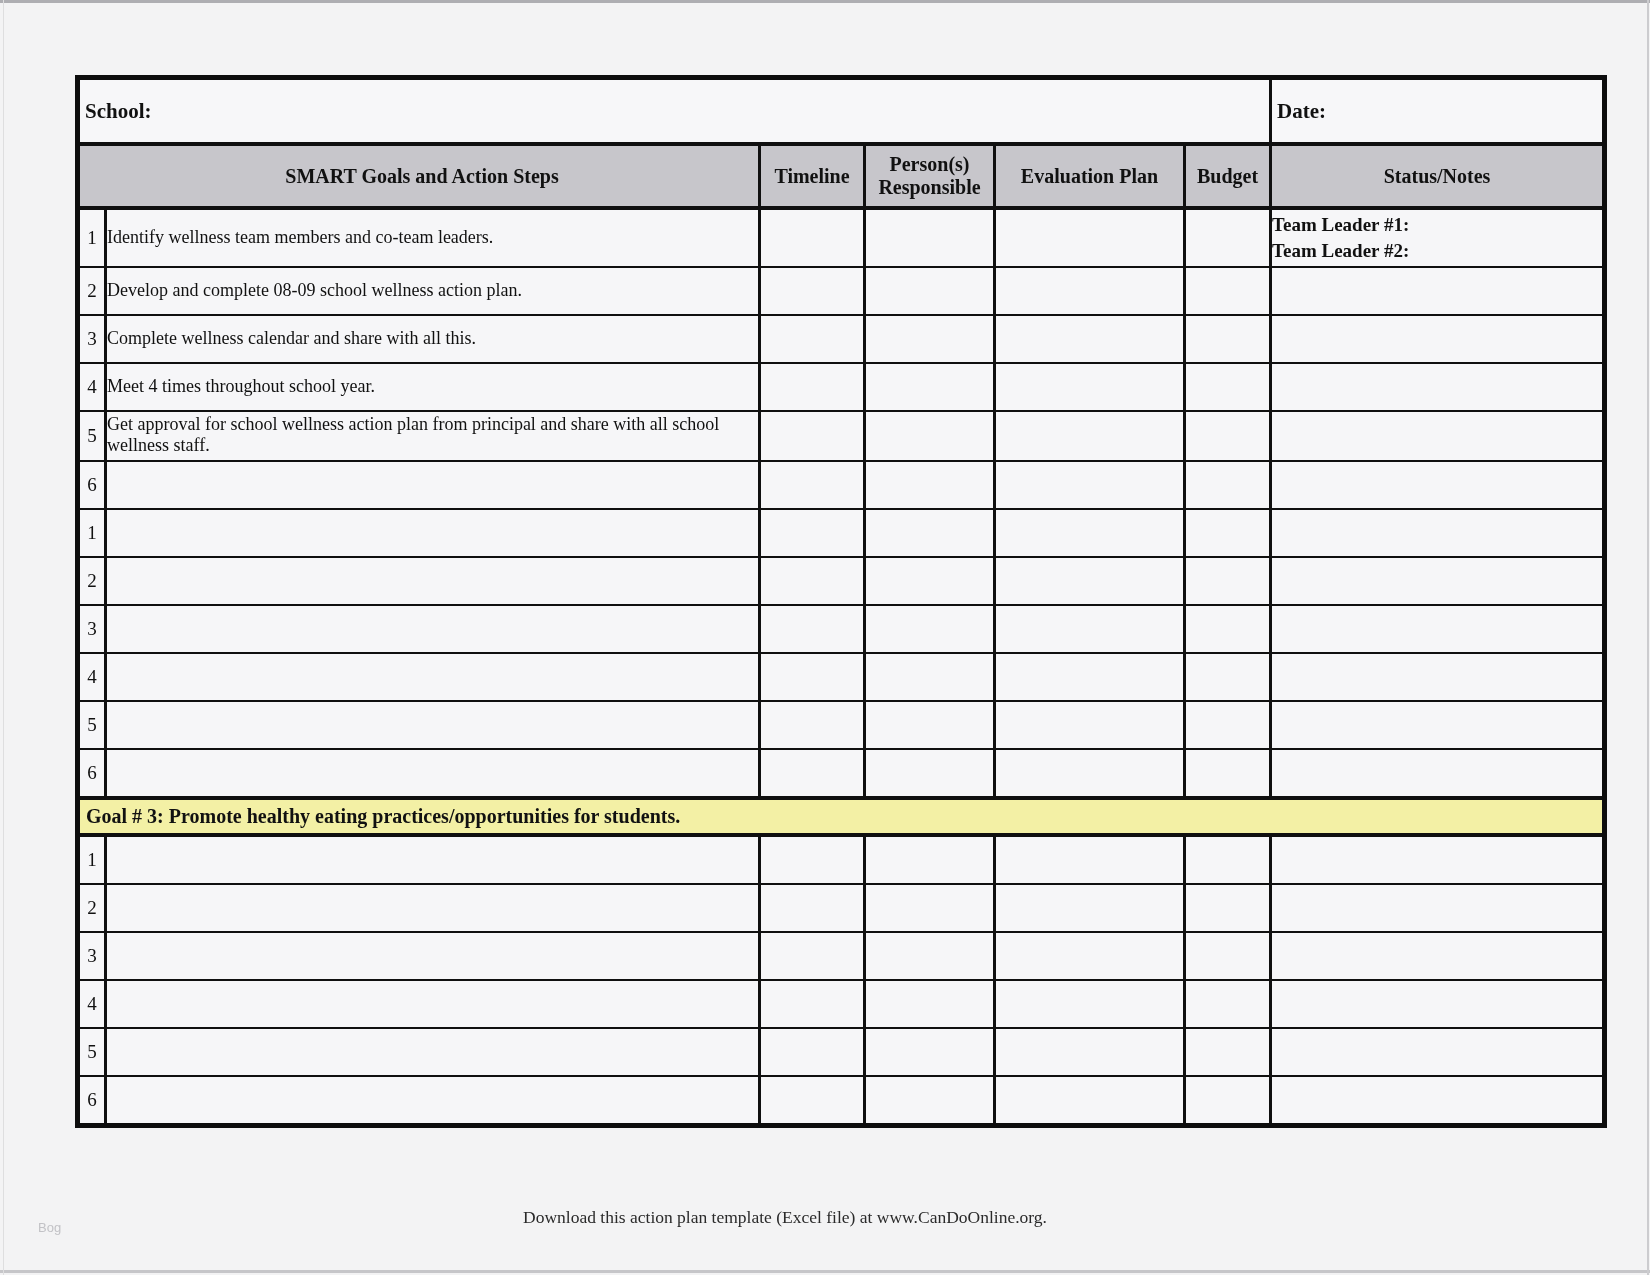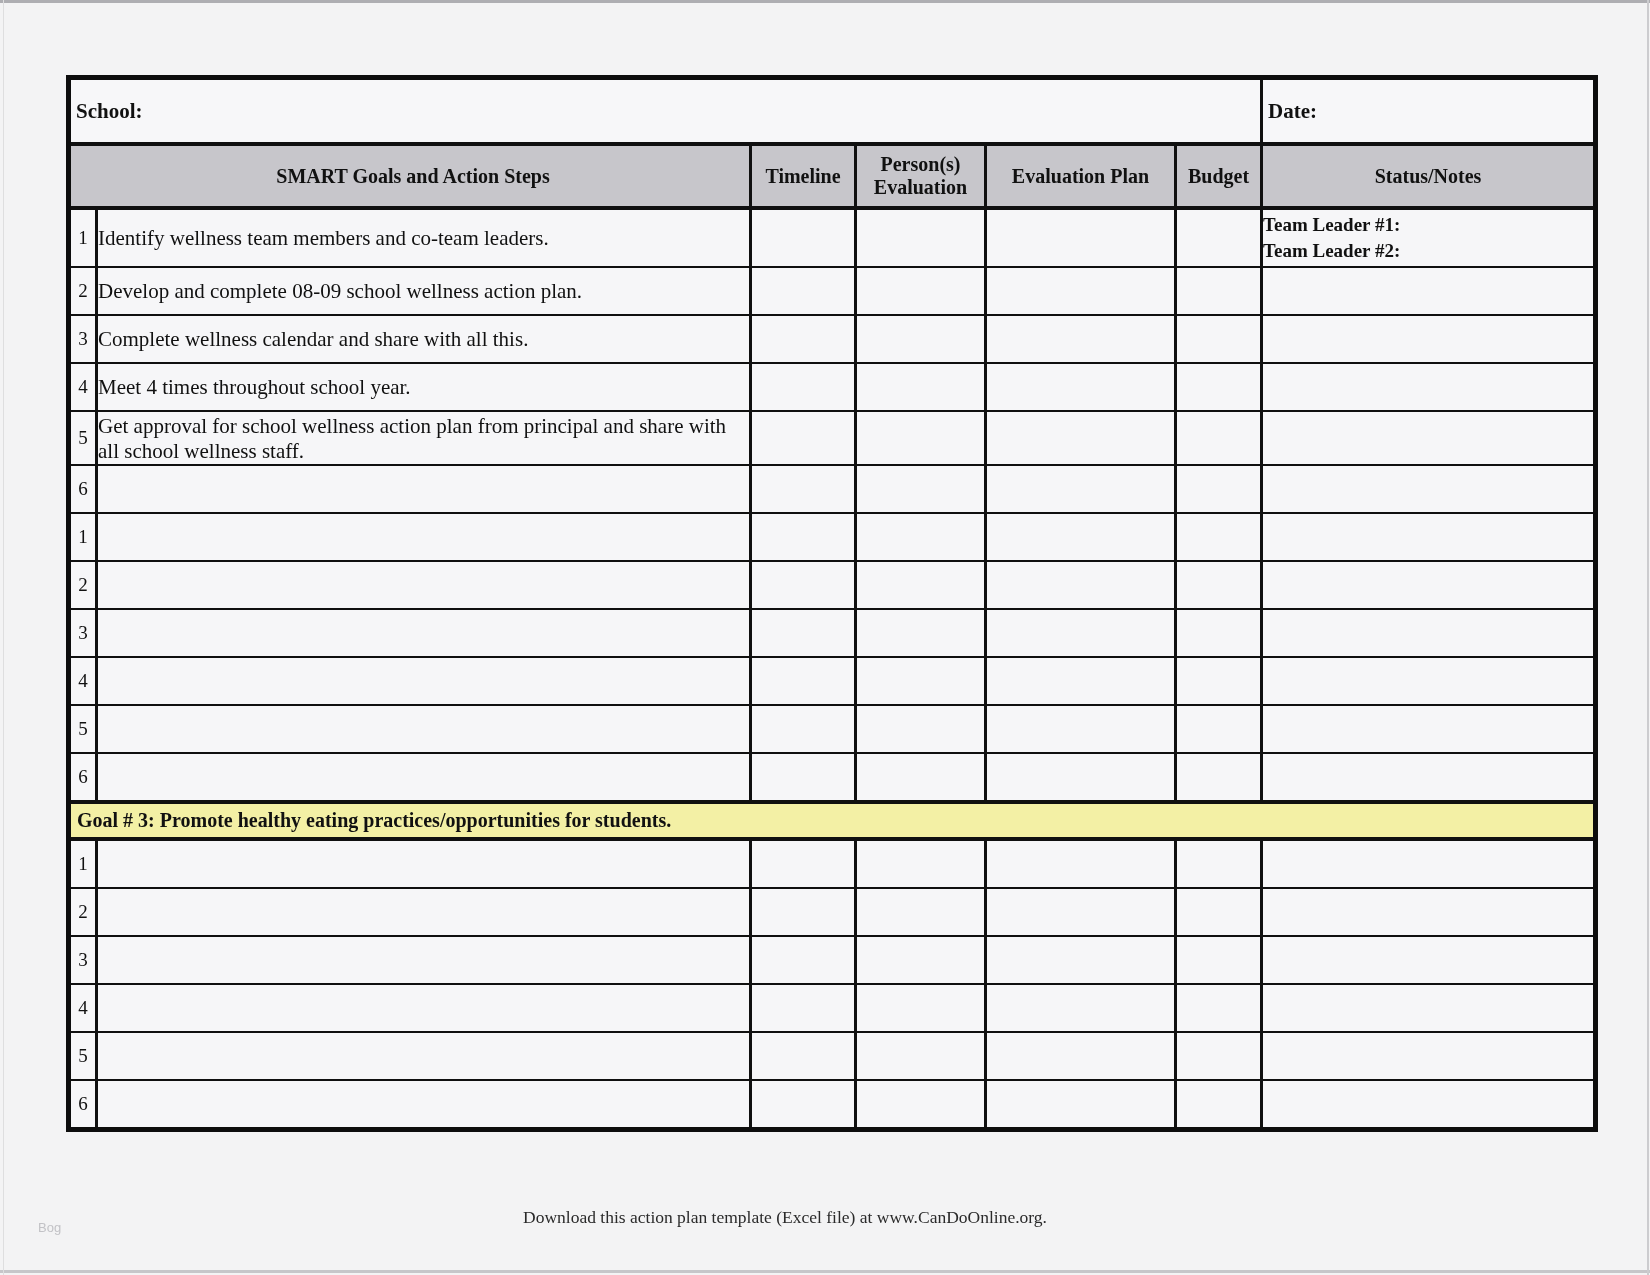--- a/index.html
+++ b/index.html
@@ -10,21 +10,21 @@
     color:#111;
     overflow:hidden;
   }
   
   .edge-top{position:absolute;top:0;left:0;width:1650px;height:3px;background:#aeaeb2;}
   .edge-bottom{position:absolute;top:1270px;left:0;width:1650px;height:3px;background:#c6c6c9;}
   .edge-right{position:absolute;top:0;right:1px;width:2px;height:1275px;background:#cccccf;}
   .edge-left{position:absolute;top:0;left:3px;width:1px;height:1275px;background:#dededf;}
 
   table.plan{
-    position:absolute;left:66px;top:75px;
+    position:absolute;left:75px;top:75px;
     width:1527px;
     border-collapse:collapse;
     table-layout:fixed;
     background:#f6f6f8;
   }
   table.plan td{
     border:2px solid #101010;
     padding:0;
     overflow:hidden;
   }
@@ -55,21 +55,21 @@
     vertical-align:middle;padding-left:6px;
     border-top-width:4px;border-bottom-width:4px;
     white-space:nowrap;
   }
   tr.action-row td{height:46px;background:#f6f6f8;vertical-align:middle;}
   tr.action-row.tall td{height:56px;}
   td.num{
     text-align:center;font-size:19px;
   }
   td.action{
-    font-size:21px;padding-left:6px;padding-right:4px;line-height:1.18;
+    font-size:18px;padding-left:6px;padding-right:4px;line-height:1.18;
   }
   tr.action-row td.action.top{vertical-align:top;padding-top:2px;}
   td.status-notes{
     vertical-align:top;font-size:19px;line-height:1.35;
     padding-left:4px;padding-top:2px;font-weight:bold;
   }
   .footer-note{
     position:absolute;top:1207px;left:0;width:1570px;
     text-align:center;
     font-family:Liberation Serif, serif;
@@ -106,21 +106,21 @@
       <div class="info-label">School:</div>
     </td>
     <td>
       <div class="info-label">Date:</div>
     </td>
   </tr>
 
   <tr class="cols-row">
     <td colspan="2" class="first">SMART Goals and Action Steps</td>
     <td>Timeline</td>
-    <td>Person(s) Evaluation</td>
+    <td>Person(s) Responsible</td>
     <td>Evaluation Plan</td>
     <td>Budget</td>
     <td>Status/Notes</td>
   </tr>
 
   <tr class="action-row tall">
     <td class="num">1</td>
     <td class="action">Identify wellness team members and co-team leaders.</td>
     <td></td>
     <td></td>

